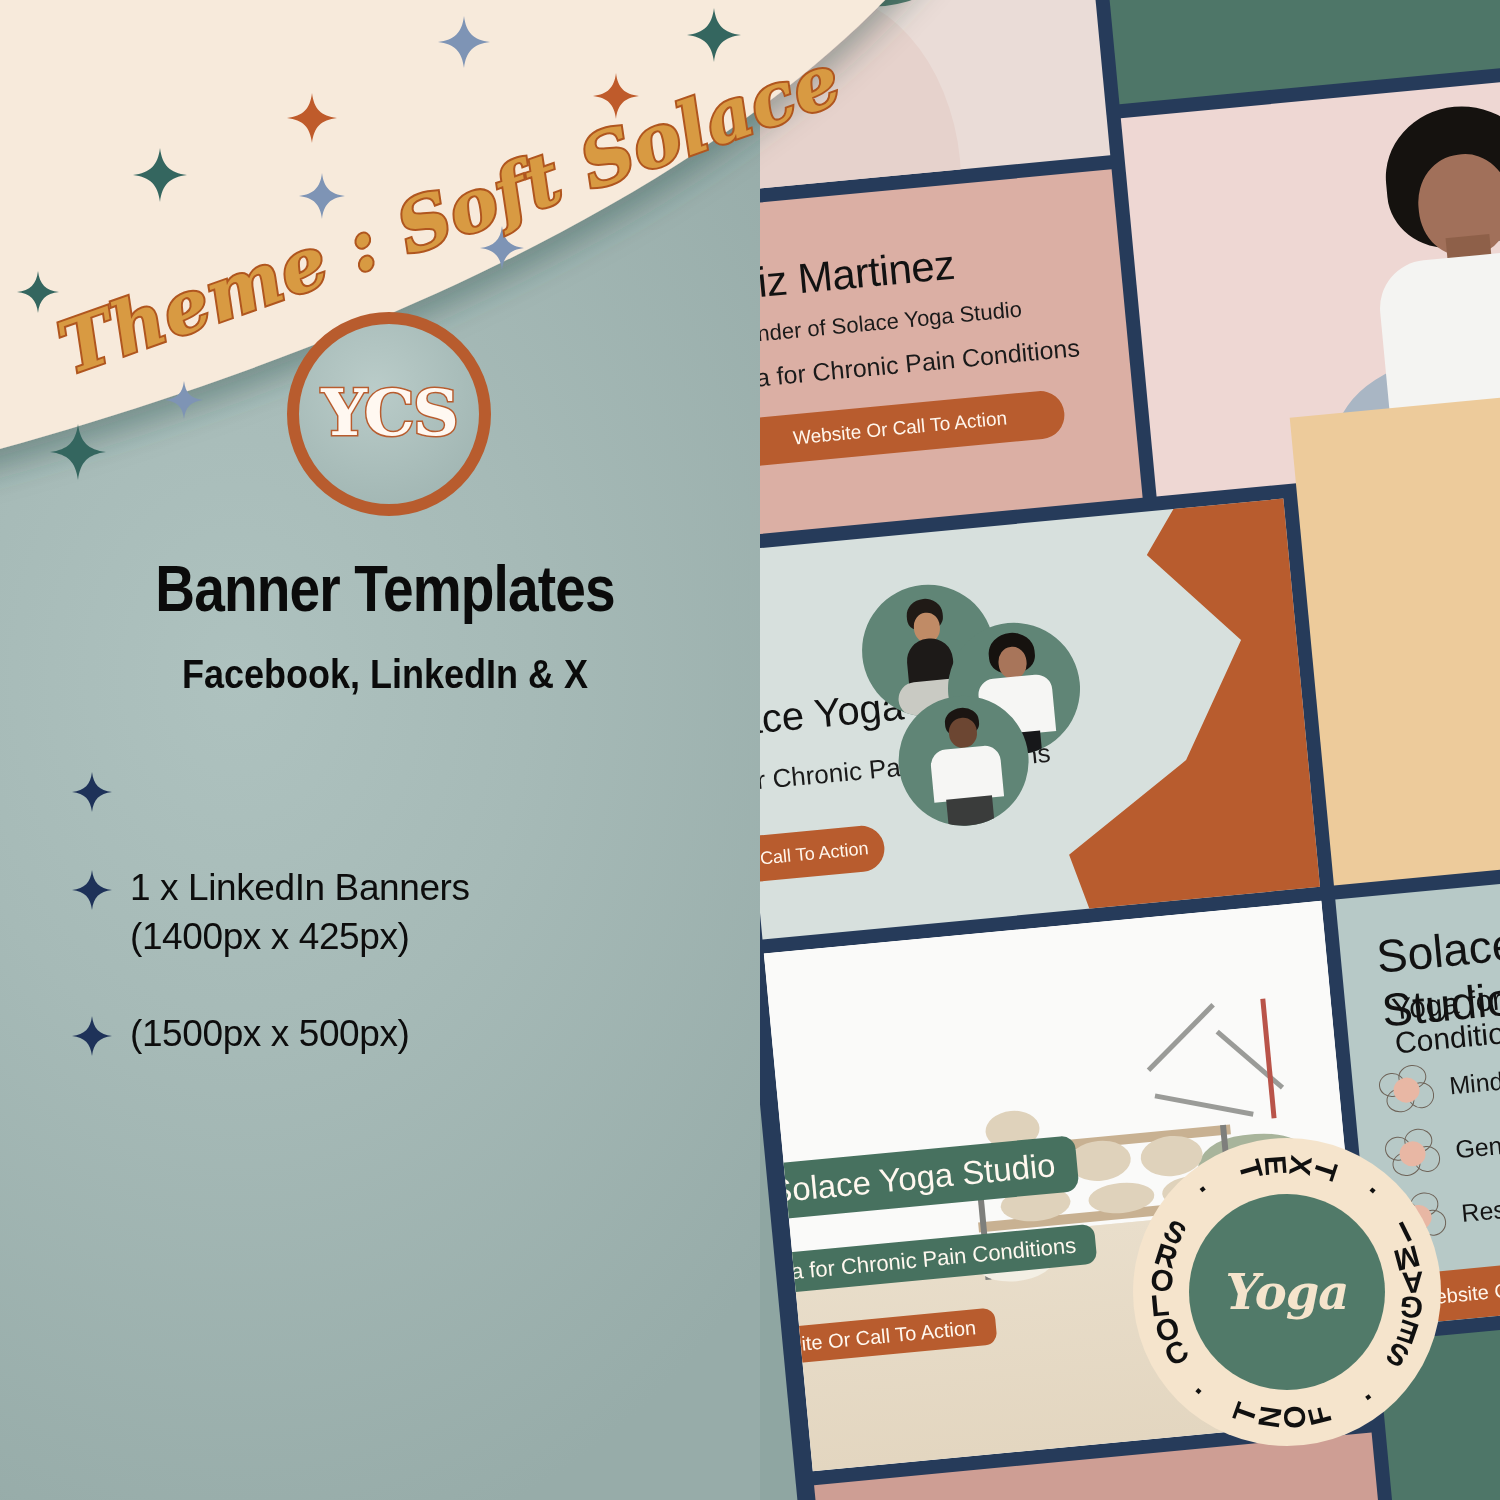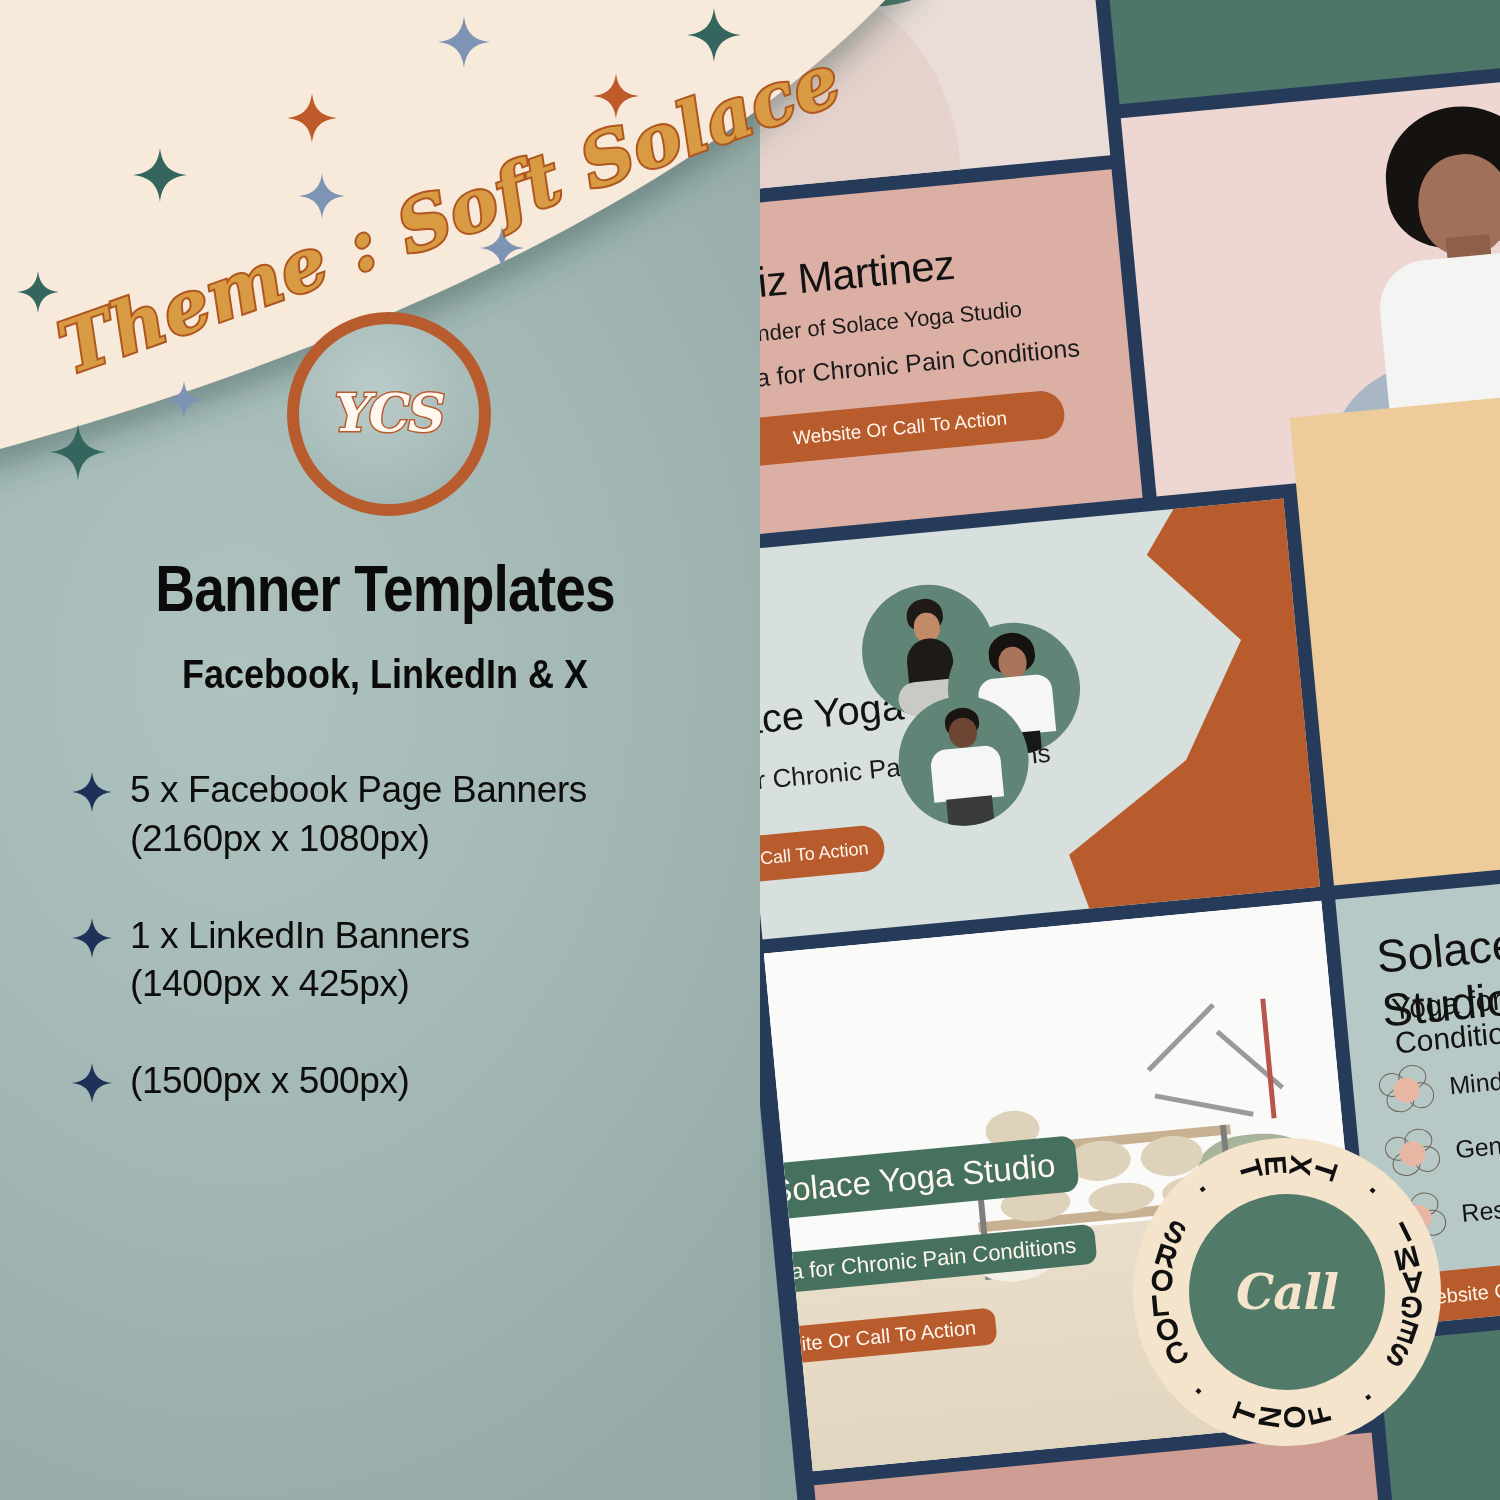--- a/index.html
+++ b/index.html
@@ -160,22 +160,22 @@
   }
 
   
   .logo-circle {
     position:absolute; left:287px; top:312px; width:204px; height:204px;
     border-radius:50%; border:12px solid #B85C2E;
     background:radial-gradient(circle at 42% 36%, #BACCC9 0%, #A9BDBA 55%, #9CB1AE 100%);
     display:flex; align-items:center; justify-content:center;
   }
   .logo-mark {
-    font-family:"DejaVu Serif", serif; font-style:italic; font-weight:700;
-    font-size:52px; color:#FFF8F1;
+    font-family:"DejaVu Serif", serif; font-weight:700;
+    font-size:64px; color:#FFF8F1;
     -webkit-text-stroke:3px #B85C2E; paint-order: stroke fill;
     letter-spacing:-2px;
     transform: translateY(-2px);
   }
 
   h1.heading {
     position:absolute; left:0; top:552px; width:770px; text-align:center;
     font-family:"Liberation Sans Narrow","Liberation Sans", sans-serif;
     font-weight:700; font-size:64px; color:#0B0B0B;
     letter-spacing:-1px;
@@ -418,21 +418,20 @@
   </div>
 
   <h1 class="heading">Banner Templates</h1>
   <h2 class="subheading">Facebook, LinkedIn &amp; X</h2>
 
   <div class="bullets" id="bullets">
       <div class="bullet">
         <div class="star4"><svg width="40" height="40" viewBox="0 0 100 100">
       <path d="M50 0 C54 32 68 46 100 50 C68 54 54 68 50 100 C46 68 32 54 0 50 C32 46 46 32 50 0 Z" fill="#1E3259"></path>
           </svg></div>
-        <div class="btext"><span>5 x Facebook Page Banners</span><span class="dim">(2160px x 1080px)</span></div>
       </div>
       <div class="bullet">
         <div class="star4"><svg width="40" height="40" viewBox="0 0 100 100">
       <path d="M50 0 C54 32 68 46 100 50 C68 54 54 68 50 100 C46 68 32 54 0 50 C32 46 46 32 50 0 Z" fill="#1E3259"></path>
           </svg></div>
         <div class="btext"><span> 1 x LinkedIn Banners</span><span class="dim">(1400px x 425px)</span></div>
       </div>
       <div class="bullet">
         <div class="star4"><svg width="40" height="40" viewBox="0 0 100 100">
       <path d="M50 0 C54 32 68 46 100 50 C68 54 54 68 50 100 C46 68 32 54 0 50 C32 46 46 32 50 0 Z" fill="#1E3259"></path>
@@ -469,17 +468,17 @@
         <span style="transform: rotate(143.161deg) translate(0px, -122px) rotate(90deg) translate(-0.5em, -0.5em);">·</span>
         <span style="transform: rotate(154.516deg) translate(0px, -122px) rotate(90deg) translate(-0.5em, -0.5em);"> </span>
         <span style="transform: rotate(165.871deg) translate(0px, -122px) rotate(90deg) translate(-0.5em, -0.5em);">F</span>
         <span style="transform: rotate(177.226deg) translate(0px, -122px) rotate(90deg) translate(-0.5em, -0.5em);">O</span>
         <span style="transform: rotate(188.581deg) translate(0px, -122px) rotate(90deg) translate(-0.5em, -0.5em);">N</span>
         <span style="transform: rotate(199.935deg) translate(0px, -122px) rotate(90deg) translate(-0.5em, -0.5em);">T</span>
         <span style="transform: rotate(211.29deg) translate(0px, -122px) rotate(90deg) translate(-0.5em, -0.5em);"> </span>
         <span style="transform: rotate(222.645deg) translate(0px, -122px) rotate(90deg) translate(-0.5em, -0.5em);">·</span>
       </div>
     <div class="canva-inner">
-      <div class="canva-word">Call</div>
+      <div class="canva-word">Yoga</div>
     </div>
   </div>
 
 </div>
 
 </body></html>

